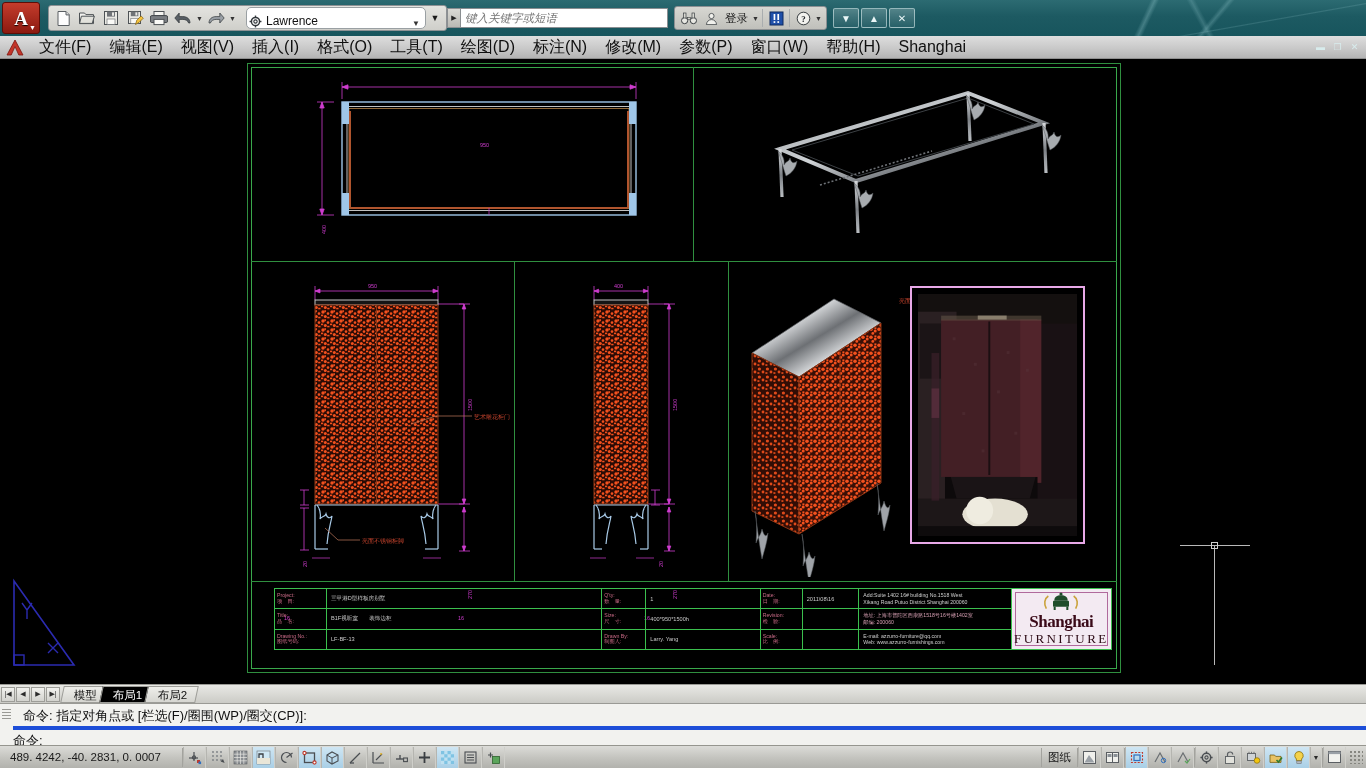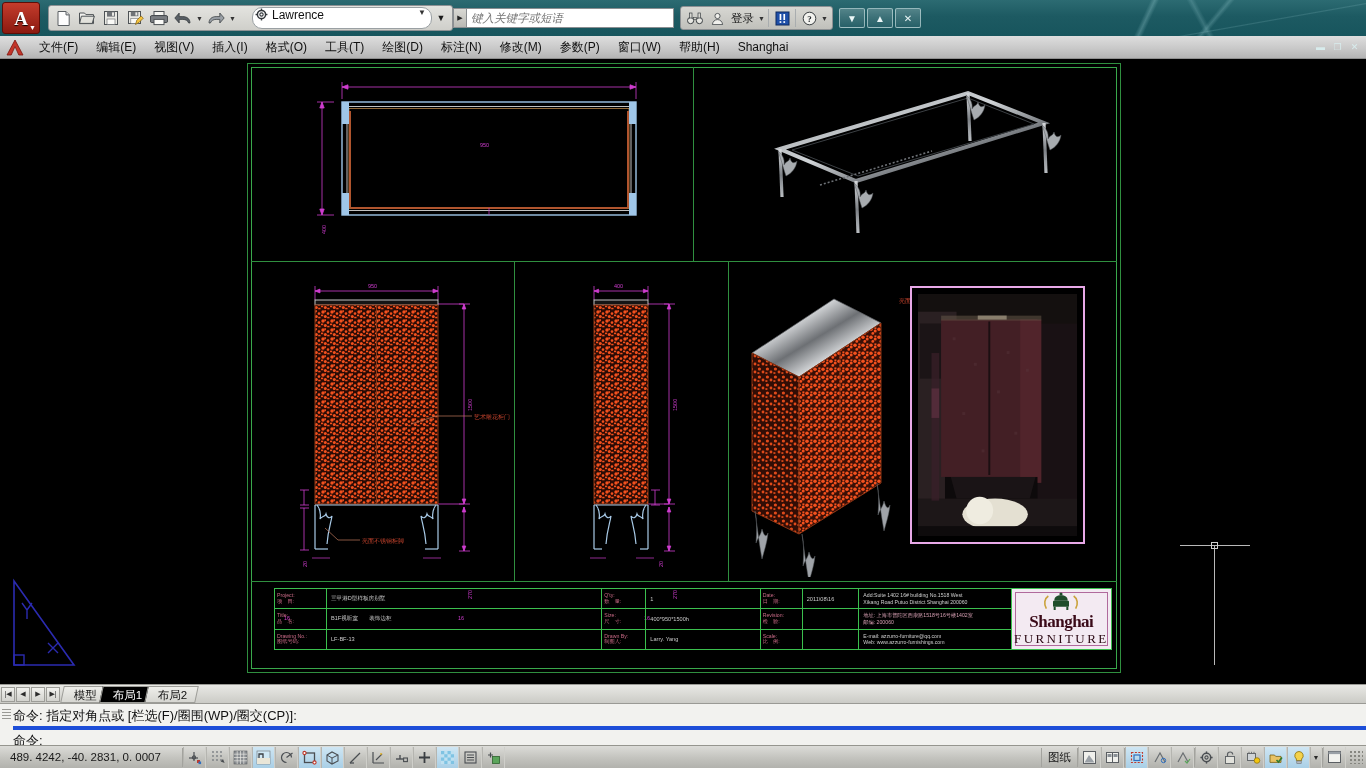--- a/index.html
+++ b/index.html
@@ -48,22 +48,22 @@
   }
   .qicon {
     width: 24px; height: 22px; display:flex; align-items:center; justify-content:center;
     position:relative;
   }
   .qsep { width:1px; height:18px; background:#a9adaf; margin:0 2px; }
   .mini-caret { font-size:7px; color:#333; width:9px; text-align:center; }
 
   .wsbox {
     height: 22px; min-width: 180px; background:#fff;
-    border:1px solid #9aa0a3; border-radius:10px;
-    display:flex; align-items:flex-start; padding:0 2px; margin-left:15px;
+    border:1px solid #9aa0a3; border-radius:5px;
+    display:flex; align-items:flex-end; padding:0 2px; margin-left:9px;
   }
   .wsbox .wslabel { font-size:12px; color:#111; margin-left:4px; flex:1; }
   .wsbox .wsarrow { font-size:8px; color:#333; padding-right:3px; }
   .ws-more {
     width:18px; height:22px; display:flex; align-items:center; justify-content:center;
     font-size:9px; color:#1a1a1a;
   }
 
   .title-center {
     flex: 1; text-align:center; color:#eef6f7; font-size:12.5px;
@@ -105,21 +105,21 @@
   .menubar {
     position:absolute; left:0; top:36px; width:1366px; height:23px;
     background: linear-gradient(180deg,#dedede 0%,#c9c9c9 55%,#b4b4b4 100%);
     border-bottom:1px solid #8f8f8f;
     display:flex; align-items:center;
   }
   .menu-applogo {
     width:30px; height:23px; display:flex; align-items:center; justify-content:center;
   }
   .mi {
-    font-size:12px; color:#101010; padding: 1px 9px; line-height:16px; white-space:nowrap;
+    font-size:16px; color:#101010; padding: 1px 9px; line-height:16px; white-space:nowrap;
   }
 
   .win-ctl {
     position:absolute; right:4px; top:40px; display:flex; gap:2px;
   }
   .win-ctl div {
     width:15px; height:14px; color:#d8eced; font-size:9px;
     display:flex; align-items:center; justify-content:center;
   }
 
@@ -227,21 +227,21 @@
   .cmd-grip {
     position:absolute; left:2px; top:4px; width:9px; height:11px;
     background:
       repeating-linear-gradient(0deg,#9a9a95 0 1px, transparent 1px 3px);
   }
   .cmd-line {
     position:absolute; left:13px; height:21px; line-height:21px;
     font-family:"Liberation Sans", sans-serif; font-size:13px; color:#111;
     white-space:nowrap;
   }
-  .cmd-line.l1 { top:1px; }
+  .cmd-line.l1 { top:1px;margin-left:10px; }
   .cmd-line.l2 { top:22px; border-top:4px solid #1d4ed8; width:1353px; }
 
   
   .statusbar {
     position:absolute; left:0; top:745px; width:1366px; height:23px;
     background: linear-gradient(180deg,#dcdcd8 0%,#c3c3be 55%,#b2b2ad 100%);
     border-top:1px solid #96968f;
     display:flex; align-items:center;
   }
   .coords {

